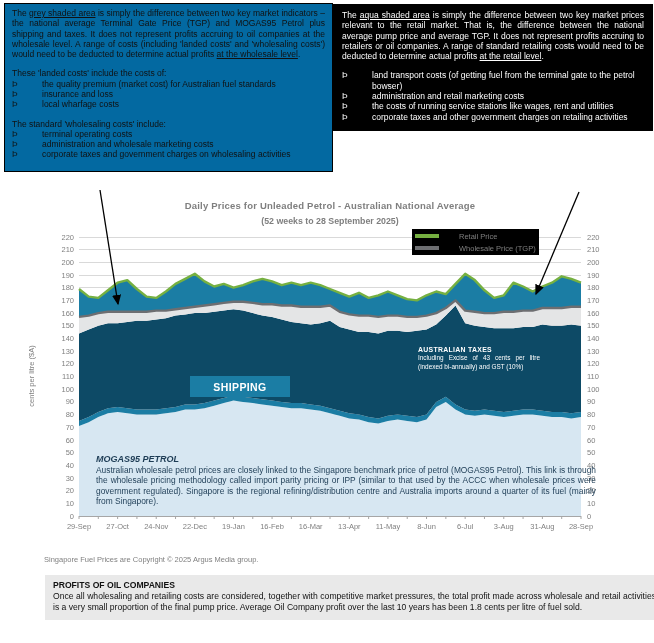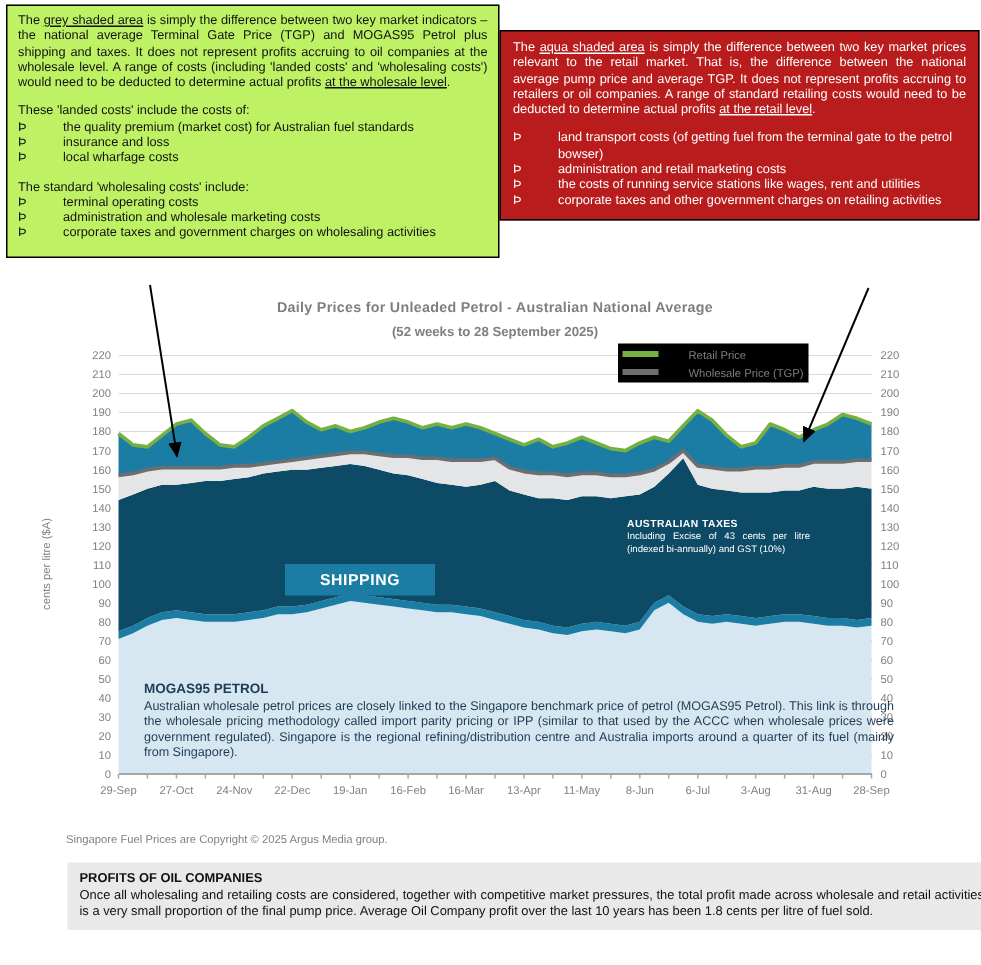--- a/index.html
+++ b/index.html
@@ -1,22 +1,22 @@
 <!DOCTYPE html>
 <html><head>
 <meta charset="utf-8">
 <style>
   html,body{margin:0;padding:0;}
   body{
     width:654px;height:643px;position:relative;background:#ffffff;
     font-family:"Liberation Sans",sans-serif;color:#111;overflow:hidden;
   }
   .box{position:absolute;border:1px solid #000;font-size:8.5px;line-height:1.21;}
-  .left-box{left:4px;top:3px;width:313px;padding:4px 7px 2px;background:#bef264;color:#111;}
-  .right-box{left:333px;top:20px;width:302px;padding:5px 8px 8px;background:#b91c1c;color:#fff;}
+  .left-box{left:4px;top:3px;width:313px;padding:4px 7px 2px;background:#0369a1;color:#111;}
+  .right-box{left:333px;top:4px;width:302px;padding:5px 8px 8px;background:#000000;color:#fff;}
   .box p{margin:0 0 9px 0;}
   .box p.head{margin:0;}
   .just{text-align:justify;}
   .u{text-decoration:underline;}
   .blist{margin:0 0 9px 0;}
   .right-box .blist{margin-bottom:0;}
   .brow{display:flex;}
   .bul{flex:0 0 13px;}
   .btxt{flex:1;margin-left:17px;}
   .chart-title{position:absolute;left:0;top:200px;width:660px;text-align:center;
@@ -31,21 +31,21 @@
   .lrow{display:flex;align-items:center;height:12px;}
   .lsw{width:24px;height:4px;margin-right:20px;flex:none;}
   .llb{font-size:7.5px;color:#7f7f7f;white-space:nowrap;}
   .shipping{position:absolute;left:150px;top:376px;width:100px;height:21px;background:#1b7da4;
     color:#fff;font-weight:bold;font-size:10.5px;display:flex;align-items:center;
     justify-content:center;letter-spacing:.4px;margin-left:40px;}
   .taxes{position:absolute;left:418px;top:346px;width:122px;color:#fff;}
   .taxes-title{font-size:6.9px;font-weight:bold;letter-spacing:.3px;}
   .taxes-body{font-size:6.4px;line-height:1.45;text-align:justify;}
   .mogas{position:absolute;left:96px;top:454px;width:500px;color:#1d3c55;}
-  .mogas-title{font-size:9px;font-weight:bold;margin-bottom:1px;}
+  .mogas-title{font-size:9px;font-weight:bold;margin-bottom:1px;font-style:italic;}
   .mogas-body{font-size:8.4px;line-height:1.22;text-align:justify;}
   .copyright{position:absolute;left:44px;top:555px;font-size:7.5px;color:#808080;}
   .profits{position:absolute;left:31px;top:575px;width:603px;background:#e9e9e9;
     padding:5px 8px 6px;font-size:8.6px;line-height:1.3;color:#111;margin-left:14px;}
   .profits-title{font-weight:bold;}
   .overlay{position:absolute;left:0;top:0;pointer-events:none;}
 </style>
 </head>
 <body>
 

